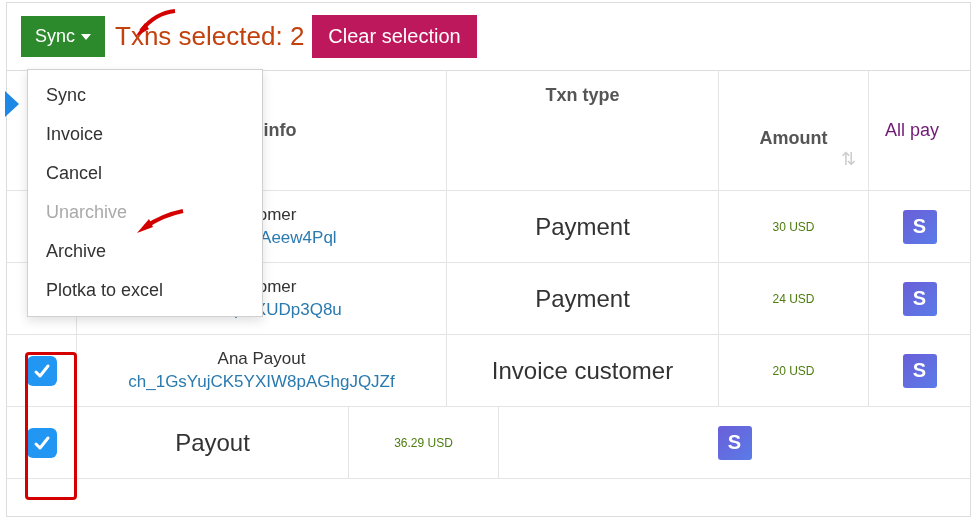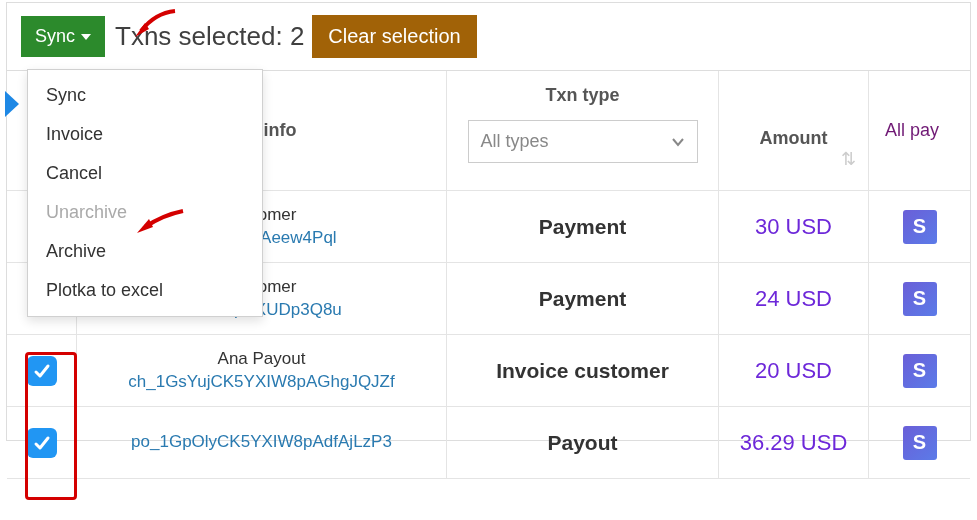--- a/index.html
+++ b/index.html
@@ -12,21 +12,21 @@
     width: 977px;
     height: 520px;
     overflow: hidden;
     position: relative;
   }
   .container {
     border: 1px solid #ddd;
     width: 965px;
     margin: 2px auto 0;
     position: relative;
-    height: 439px;
+    height: 515px;
   }
   .topbar {
     display: flex;
     align-items: center;
     padding: 12px 14px 12px 14px;
     gap: 8px;
   }
   .sync-btn {
     background: #2e8b2e;
     background: #2c8a2c;
@@ -41,25 +41,25 @@
   }
   .sync-btn .caret {
     width: 0; height: 0;
     border-left: 5px solid transparent;
     border-right: 5px solid transparent;
     border-top: 6px solid #fff;
     display:inline-block;
   }
   .sel-text {
     font-size: 26px;
-    color: #404040;
+    color: #c2410c;
     margin-left: 2px;
   }
   .clear-btn {
-    background: #a16207;
+    background: #be185d;
     color: #fff;
     border: none;
     padding: 10px 16px;
     font-size: 20px;
     cursor: pointer;
   }
   .dropdown {
     position: absolute;
     top: 66px;
     left: 20px;
@@ -133,22 +133,22 @@
   }
   .pay-select {
     color:#701a75; font-size:18px; font-weight:normal;
     width:100%; text-align:left; padding-left:10px;
   }
 
   .body-row { height: 72px; }
   .body-row .col-info { line-height:1.35; }
   .info-name { color:#333; font-size:17px; }
   .info-link { color:#2a7ab0; font-size:17px; cursor:pointer;}
-  .txn-type { font-size:21px; color:#333;font-weight:bold; }
-  .amount { font-size:22px; color:#6d28d9; }
+  .txn-type { font-size:24px; color:#333; }
+  .amount { font-size:12px; color:#4d7c0f; }
 
   .checkbox {
     width: 30px;
     height: 30px;
     border-radius: 6px;
     display:flex;
     align-items:center;
     justify-content:center;
     cursor:pointer;
   }
@@ -232,28 +232,20 @@
 
   <div class="table">
 
     <div class="row head">
       <div class="col-chk"></div>
       <div class="col-info">
         <span>Txn info</span>
       </div>
       <div class="col-type">
         <span>Txn type</span>
-        <div class="type-select">
-          <span>All types</span>
-          <span>
-            <svg width="14" height="10" viewBox="0 0 14 10">
-                <polyline points="2,2 7,8 12,2" fill="none" stroke="#888" stroke-width="2"></polyline>
-              </svg>
-          </span>
-        </div>
       </div>
       <div class="col-amt">
         <span>Amount</span>
         <span class="sort-icon">⇅</span>
       </div>
       <div class="col-pay" style="justify-content:center;">
         <div class="pay-select">
           <span>All pay</span>
         </div>
       </div>
@@ -325,23 +317,20 @@
     </div>
 
     <div class="row body-row">
       <div class="col-chk">
         <div class="checkbox checked">
           <svg width="18" height="18" viewBox="0 0 18 18">
               <polyline points="3,10 7,14 15,4" fill="none" stroke="#fff" stroke-width="3" stroke-linecap="round" stroke-linejoin="round"></polyline>
             </svg>
         </div>
       </div>
-      <div class="col-info">
-        <span class="info-link">po_1GpOlyCK5YXIW8pAdfAjLzP3</span>
-      </div>
       <div class="col-type">
           <span class="txn-type">Payout</span>
         </div>
       <div class="col-amt">
           <span class="amount">36.29 USD</span>
         </div>
       <div class="col-pay">
           <div class="s-badge">S</div>
         </div>
     </div>

